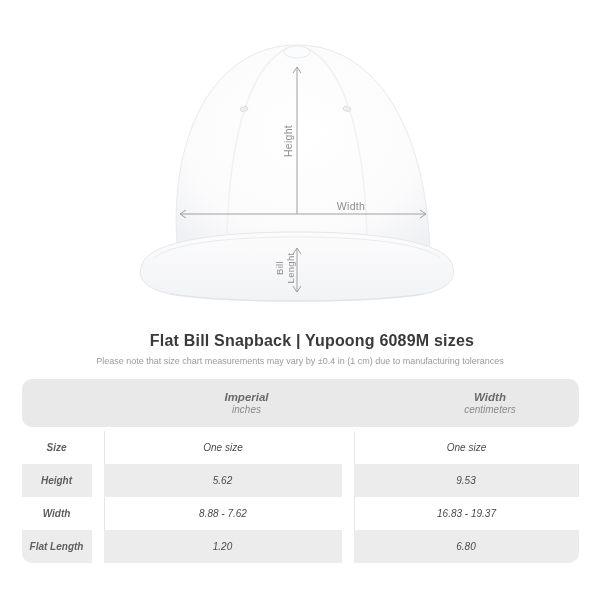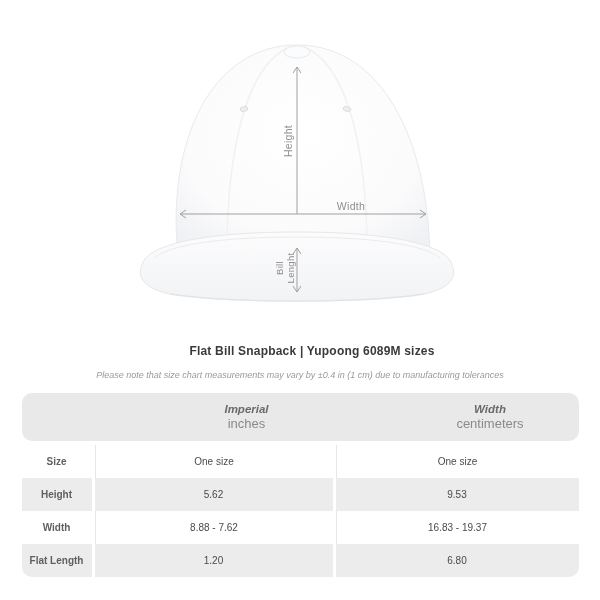--- a/index.html
+++ b/index.html
@@ -12,32 +12,32 @@
     --title-color:#3a3a3a;
     --note-color:#9a9a9a;
     --annot-line:#a0a0a0;
     --annot-text:#8e8e8e;
   }
   *{margin:0;padding:0;box-sizing:border-box;}
   html,body{width:600px;height:600px;background:var(--page-bg);
     font-family:"Liberation Sans", sans-serif; overflow:hidden;}
   .hat-wrap{width:600px;height:332px;position:relative;}
   .title-block{text-align:center;}
-  .page-title{font-size:12px;font-weight:bold;color:var(--title-color);
-    letter-spacing:.2px;margin-top:12px;padding-left:24px;}
-  .page-note{font-size:9px;font-style:italic;color:var(--note-color);margin-top:12px;}
+  .page-title{font-size:16px;font-weight:bold;color:var(--title-color);
+    letter-spacing:.2px;padding-left:24px;}
+  .page-note{font-size:9px;color:var(--note-color);margin-top:6px;}
   .size-table{width:557px;margin:13px auto 0 auto;}
   .t-header{height:48px;background:var(--header-bg);border-radius:10px;
     display:grid;grid-template-columns:70px 238px 1fr;column-gap:4px;
     align-items:center;margin-bottom:4px;gap:36px;}
   .h-cell{text-align:center;line-height:1.25;}
   .h-main{font-size:11.5px;font-weight:bold;font-style:italic;color:#6a6a6a;}
-  .h-sub{font-size:13px;color:#8a8a8a;}
+  .h-sub{font-size:10px;font-style:italic;color:#8a8a8a;}
   .t-row{height:33px;display:grid;grid-template-columns:70px 238px 1fr;
-    column-gap:3px;}
+    column-gap:12px;font-style:italic;}
   .t-cell{display:flex;align-items:center;justify-content:center;
     font-size:10px;color:var(--value-color);background:transparent;}
   .t-row.alt .t-cell{background:var(--row-alt-bg);}
   .t-row.plain .t-cell.val{border-left:1px solid var(--sep-line);}
   .t-cell.lbl{font-weight:bold;color:var(--label-color);}
   .t-row.last .t-cell.lbl{border-bottom-left-radius:10px;}
   .t-row.last .t-cell.metric{border-bottom-right-radius:10px;}
   svg text{font-family:"Liberation Sans", sans-serif;fill:var(--annot-text);
     letter-spacing:.3px;}
 </style>

